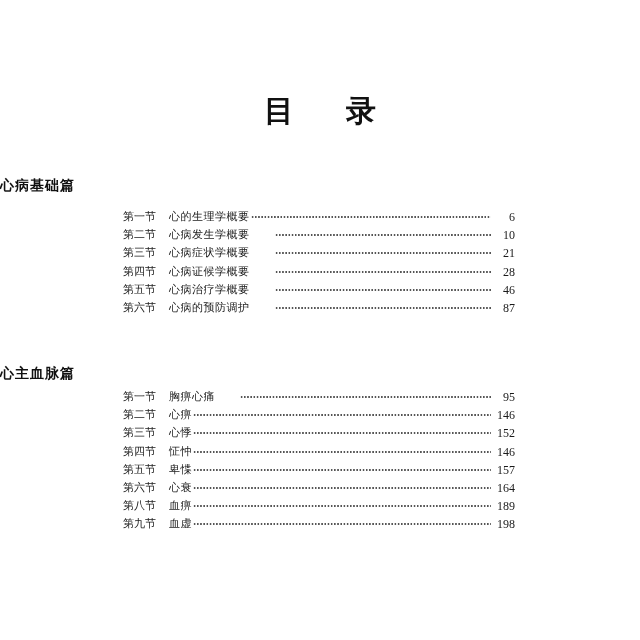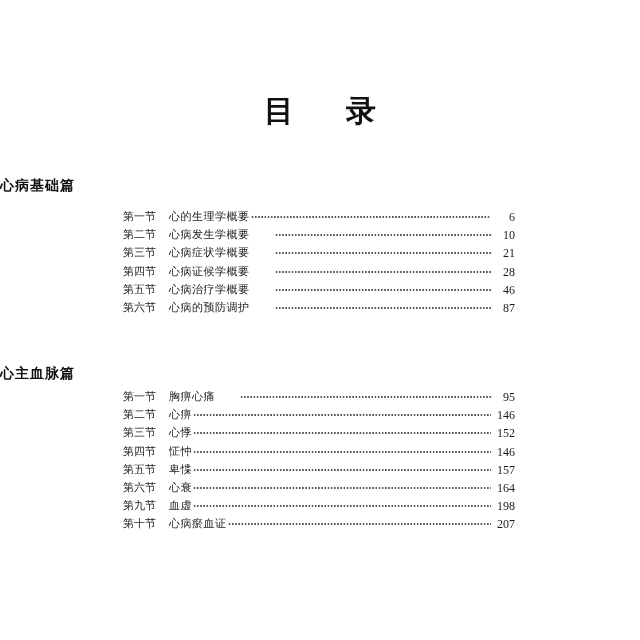--- a/index.html
+++ b/index.html
@@ -103,24 +103,24 @@
     <span class="leader"></span>
     <span class="page">157</span>
   </div>
   <div class="row">
     <span class="num">第六节</span>
     <span class="title">心衰</span>
     <span class="leader"></span>
     <span class="page">164</span>
   </div>
   <div class="row">
+    <span class="num">第八节</span>
+    <span class="title">血痹</span>
+    <span class="leader"></span>
+    <span class="page">189</span>
+  </div>
+  <div class="row">
     <span class="num">第九节</span>
     <span class="title">血虚</span>
     <span class="leader"></span>
     <span class="page">198</span>
   </div>
-  <div class="row">
-    <span class="num">第十节</span>
-    <span class="title">心病瘀血证</span>
-    <span class="leader"></span>
-    <span class="page">207</span>
-  </div>
 </div>
 
 </body></html>

